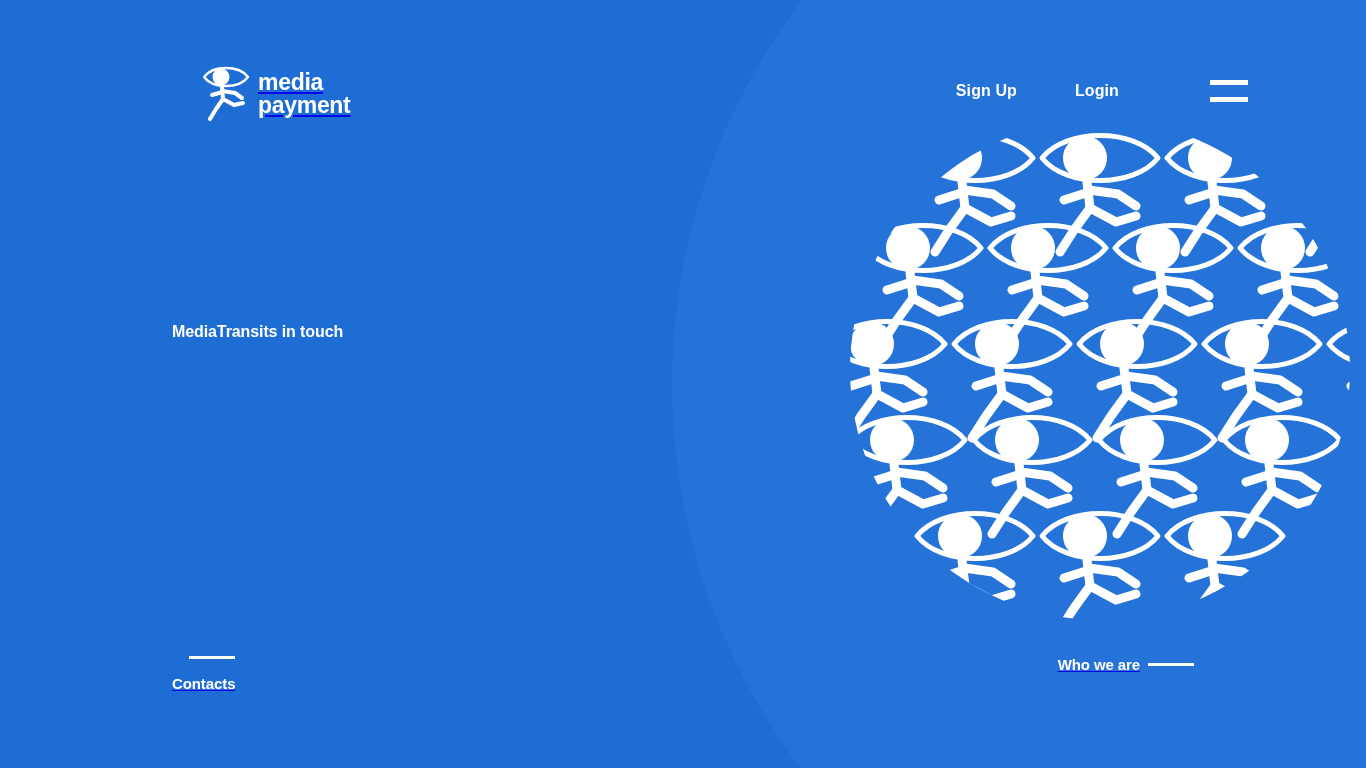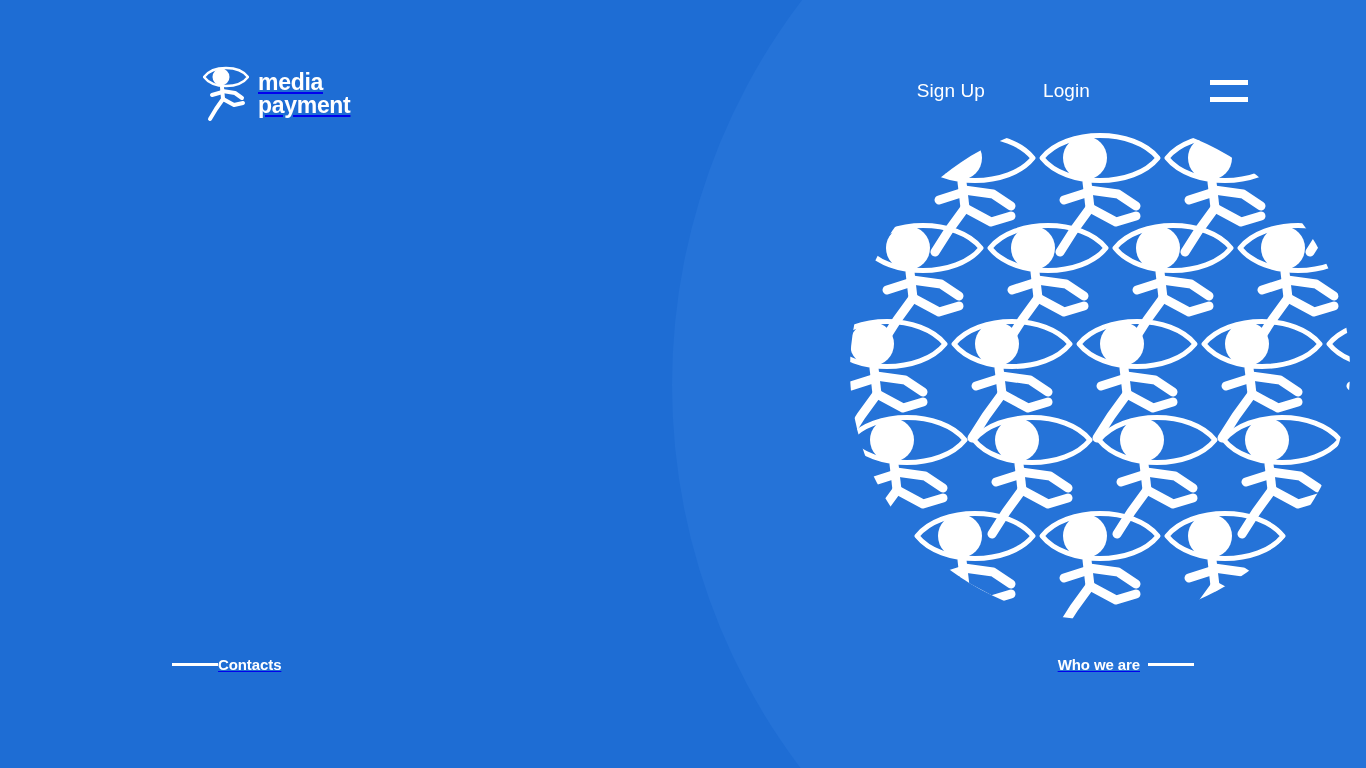--- a/index.html
+++ b/index.html
@@ -53,29 +53,29 @@
 
   .nav {
     position:absolute;
     right:118px; top:80px;
     display:flex;
     align-items:center;
     gap:0px;
   }
   .nav-link {
     color:#ffffff;
-    font-size:19px;
-    font-weight:normal;
+    font-size:16px;
+    font-weight:bold;
     letter-spacing:0.1px;
     text-decoration:none;
     cursor:pointer;
     display:inline-block;
   }
   .nav-link.signup { margin-right:58px; }
-  .nav-link.login  { margin-right:120px; }
+  .nav-link.login  { margin-right:91px; }
   .burger {
     width:38px; height:22px;
     display:flex; flex-direction:column;
     justify-content:space-between;
     cursor:pointer;
   }
   .burger i { display:block; width:38px; height:5px; background:#ffffff; }
 
   
   .hero {
@@ -97,23 +97,25 @@
     color:#ffffff;
     font-size:16px;
     font-weight:bold;
     letter-spacing:-0.1px;
   }
 
   
   .foot-left {
     position:absolute;
     left:172px; top:656px;
-    display:flex; align-items:center;
+    display:flex; align-items:flex-end;
+    gap:16px;
     z-index:15;
     cursor:pointer;
+    flex-direction:column;
   }
   .foot-right {
     position:absolute;
     right:172px; top:656px;
     display:flex; align-items:center;
     gap:8px;
     z-index:15;
     cursor:pointer;
   }
   .rule { display:block; width:46px; height:3px; background:#ffffff; flex:none; }
@@ -236,20 +238,21 @@
       <a class="nav-link signup" href="#">Sign Up</a>
       <a class="nav-link login" href="#">Login</a>
       <div class="burger" role="button" aria-label="Menu">
         <i></i>
         <i></i>
       </div>
     </nav>
   </div>
 
   <div class="hero">
+    <p class="subline">MediaTransits in touch</p>
   </div>
 
   <a class="foot-left" href="#">
     <span class="rule"></span>
     <span class="foot-label">Contacts</span>
   </a>
 
   <a class="foot-right" href="#">
     <span class="foot-label">Who we are</span>
     <span class="rule"></span>

